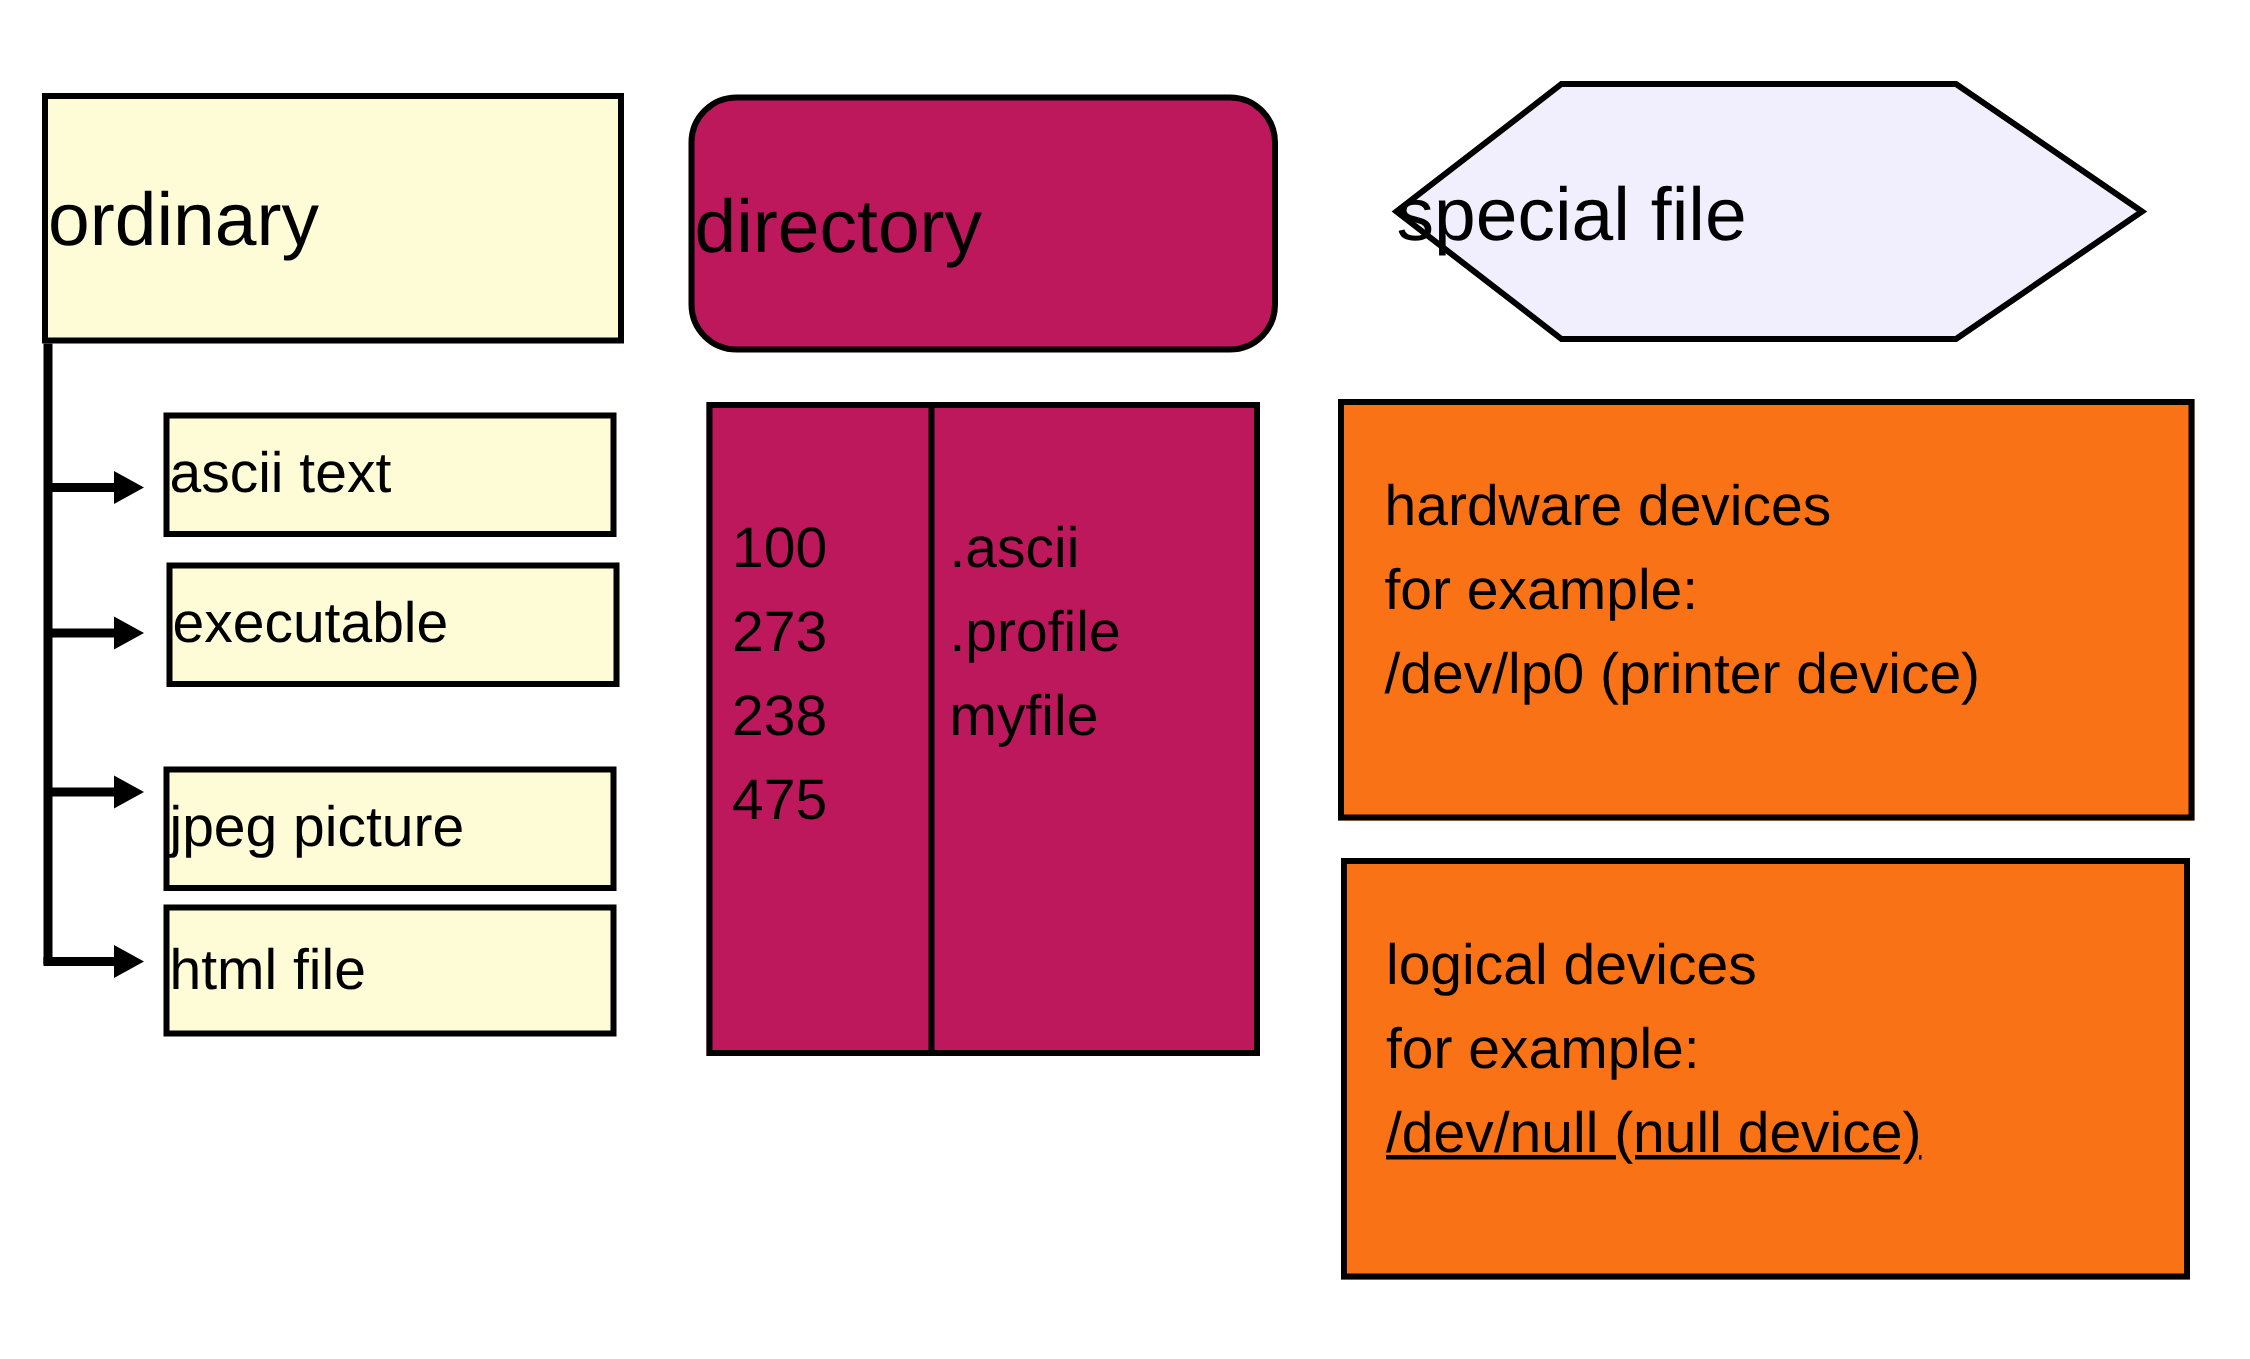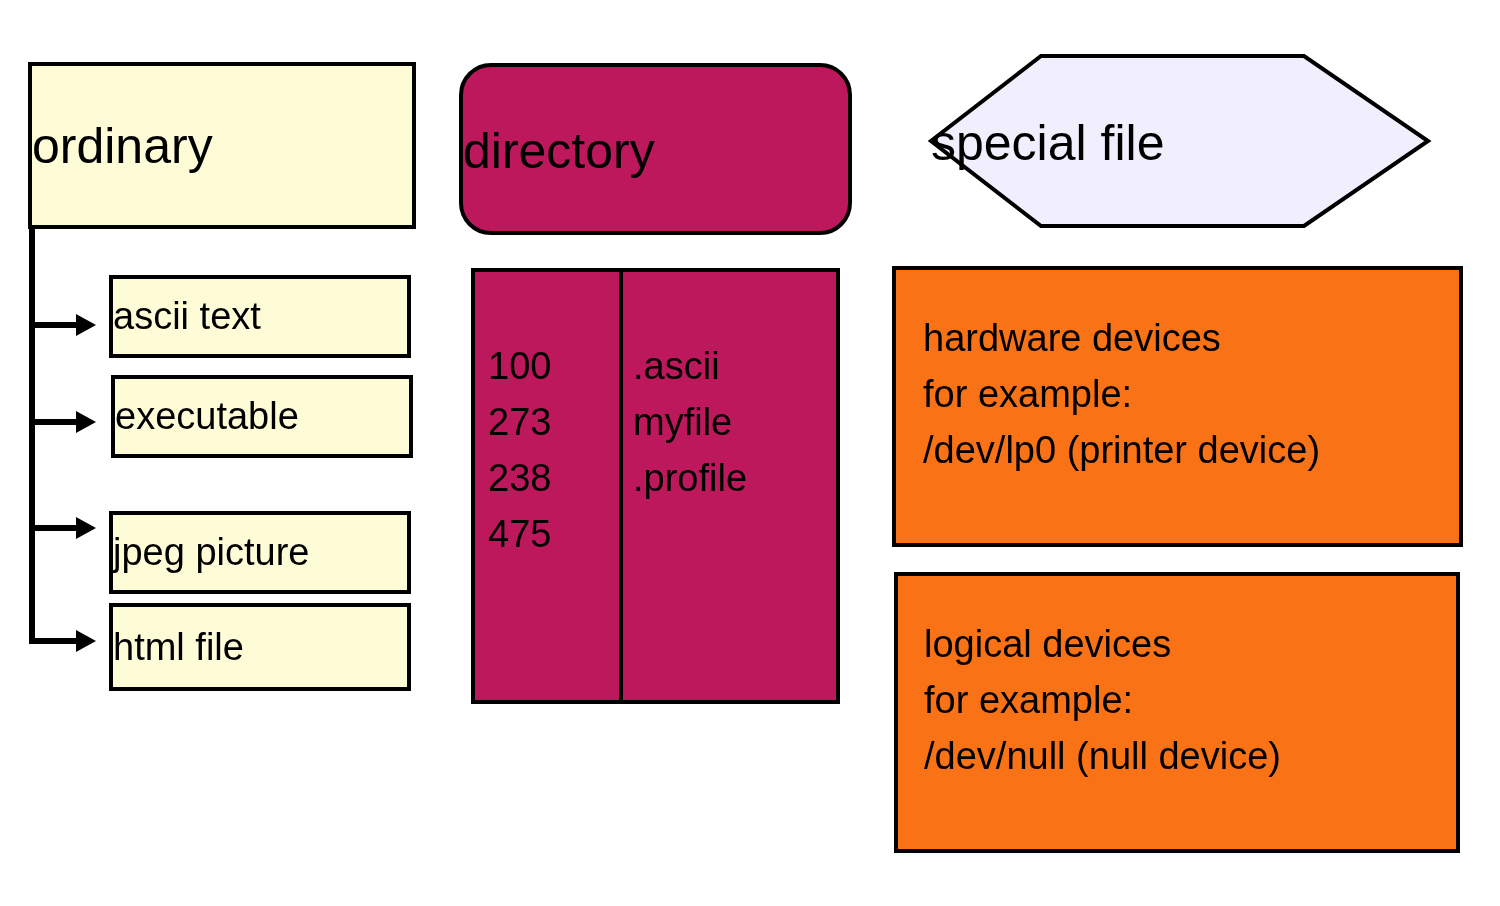--- a/index.html
+++ b/index.html
@@ -61,34 +61,34 @@
 <div class="box green" style="left:471px; top:268px; width:369px; height:436px;">
   <div style="position:absolute; left:144px; top:-4px; width:4px; height:436px; background:#000;"></div>
   <div style="position:absolute; left:13px; top:66px;">
     <div class="list-line" style="position:relative;">100</div>
     <div class="list-line" style="position:relative;">273</div>
     <div class="list-line" style="position:relative;">238</div>
     <div class="list-line" style="position:relative;">475</div>
   </div>
   <div style="position:absolute; left:158px; top:66px;">
     <div class="list-line" style="position:relative;">.ascii</div>
+    <div class="list-line" style="position:relative;">.profile</div>
     <div class="list-line" style="position:relative;">myfile</div>
-    <div class="list-line" style="position:relative;">.profile</div>
   </div>
 </div>
 
 <div class="center" style="position:absolute; left:931px; top:56px; width:497px; height:170px;">
   <span class="title" style="margin-top:4px;">special file</span>
 </div>
 <div class="box lav" style="left:892px; top:266px; width:571px; height:281px;">
   <div style="position:absolute; left:27px; top:40px;">
     <div class="list-line" style="position:relative;">hardware devices</div>
     <div class="list-line" style="position:relative;">for example:</div>
     <div class="list-line" style="position:relative;">/dev/lp0 (printer device)</div>
   </div>
 </div>
 <div class="box lav" style="left:894px; top:572px; width:566px; height:281px;">
   <div style="position:absolute; left:26px; top:40px;">
     <div class="list-line" style="position:relative;">logical devices</div>
     <div class="list-line" style="position:relative;">for example:</div>
-    <div class="list-line" style="position:relative;">/dev/null (null device)</div>
+    <div class="list-line" style="position:relative;text-decoration:underline;">/dev/null (null device)</div>
   </div>
 </div>
 
 </body></html>

